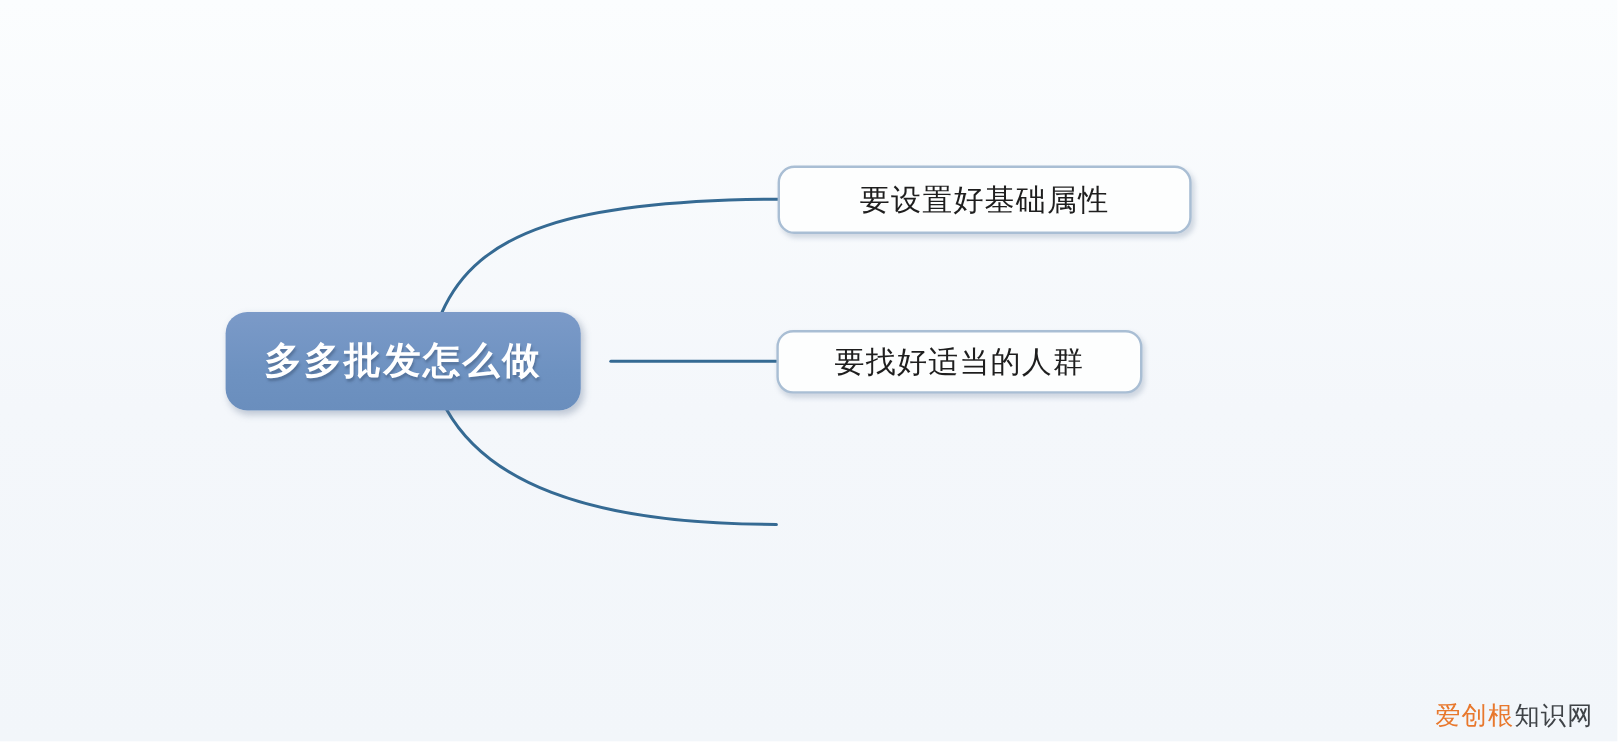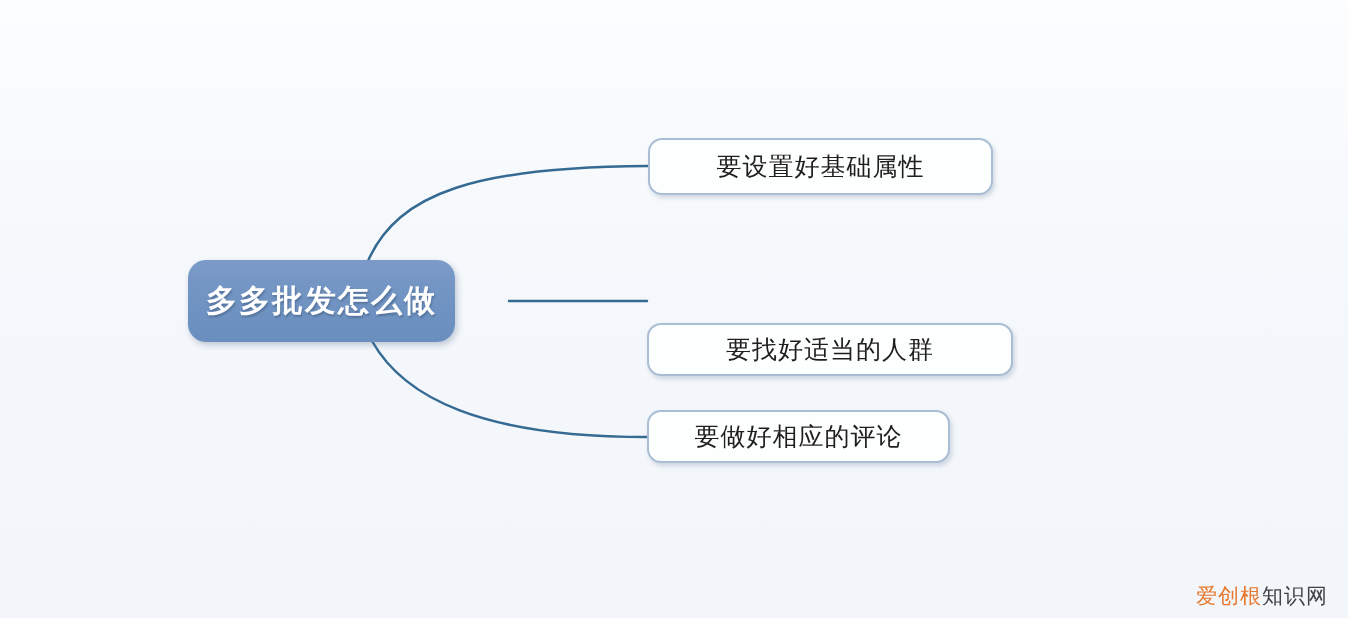--- a/index.html
+++ b/index.html
@@ -26,42 +26,42 @@
     position: absolute;
     display: flex;
     align-items: center;
     justify-content: center;
     box-sizing: border-box;
     white-space: nowrap;
   }
   .root-node {
     left: 188px;
     top: 260px;
-    width: 267px;
+    width: 296px;
     height: 82px;
     border-radius: 18px;
     background: linear-gradient(180deg, #7b9ac8 0%, #6e92c1 60%, #6a8ebd 100%);
     box-shadow: 2px 3px 6px rgba(90, 110, 140, 0.35);
     color: #ffffff;
     font-size: 31px;
     font-weight: bold;
     letter-spacing: 2px;
     text-shadow: 1px 2px 2px rgba(40, 60, 90, 0.35);
   }
   .child-node {
     background: #fdfefe;
     border: 2px solid #a9bed4;
     border-radius: 14px;
     box-shadow: 2px 3px 4px rgba(120, 140, 165, 0.3);
     color: #1e1e1e;
     font-size: 25px;
     letter-spacing: 1px;
   }
   .child-1 { left: 648px; top: 138px; width: 345px; height: 57px; }
-  .child-2 { left: 647px; top: 275px; width: 366px; height: 53px; margin-top: 48px; }
+  .child-2 { left: 647px; top: 275px; width: 305px; height: 53px; }
   .child-3 { left: 647px; top: 410px; width: 303px; height: 53px; }
   .watermark {
     position: absolute;
     right: 20px;
     bottom: 8px;
     font-size: 21px;
     letter-spacing: 1px;
   }
   .wm-prefix { color: #e8782d; }
   .wm-suffix { color: #3f4347; }
@@ -82,21 +82,18 @@
   </div>
 
   <div class="node child-node child-1">
     <span>要设置好基础属性</span>
   </div>
 
   <div class="node child-node child-2">
     <span>要找好适当的人群</span>
   </div>
 
-  <div class="node child-node child-3">
-    <span>要做好相应的评论</span>
-  </div>
 
   <div class="watermark">
     <span class="wm-prefix">爱创根</span><span class="wm-suffix">知识网</span>
   </div>
 
 </div>
 
 </body></html>

